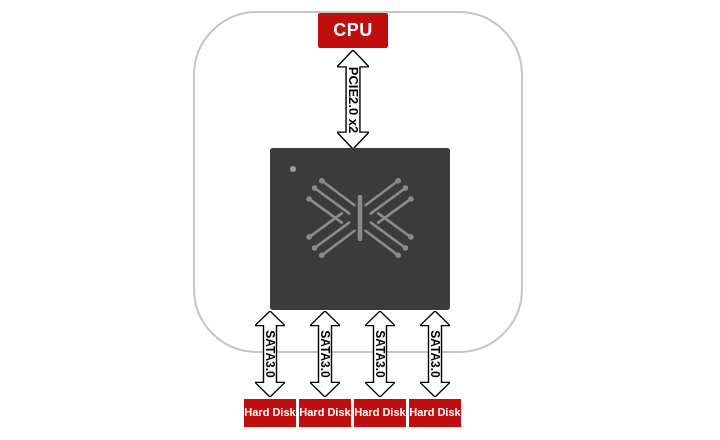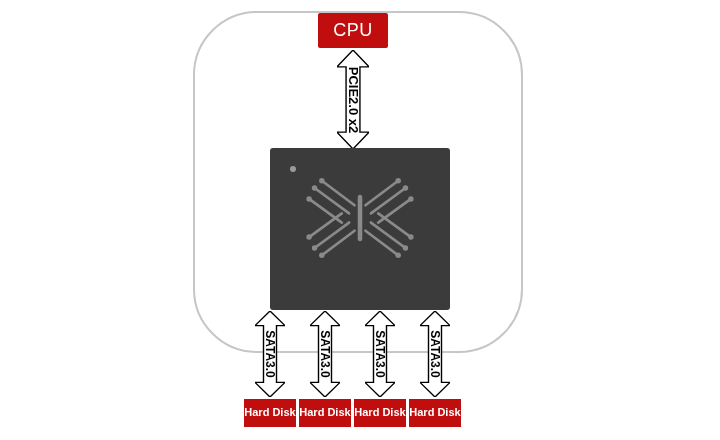--- a/index.html
+++ b/index.html
@@ -10,21 +10,21 @@
   
   .frame{
     position:absolute;left:193px;top:11px;width:330px;height:342px;
     border:2px solid #c6c6c6;border-radius:64px;background:#ffffff;box-sizing:border-box;
   }
   
   .cpu{
     position:absolute;left:318px;top:13px;width:70px;height:35px;
     background:#c00d0d;border-radius:2px;
     display:flex;align-items:center;justify-content:center;
-    color:#ffffff;font-weight:normal;font-size:18px;letter-spacing:0.5px;
+    color:#ffffff;font-weight:bold;font-size:18px;letter-spacing:0.5px;
   }
   
   .varrow{position:absolute;}
   .varrow svg{display:block;width:100%;height:100%;}
   .vlabel{
     position:absolute;left:50%;top:50%;
     transform:translate(-50%,-50%) rotate(90deg);
     white-space:nowrap;color:#000;font-weight:bold;
   }
   .pcie-arrow{left:337px;top:50px;width:32px;height:99px;}

